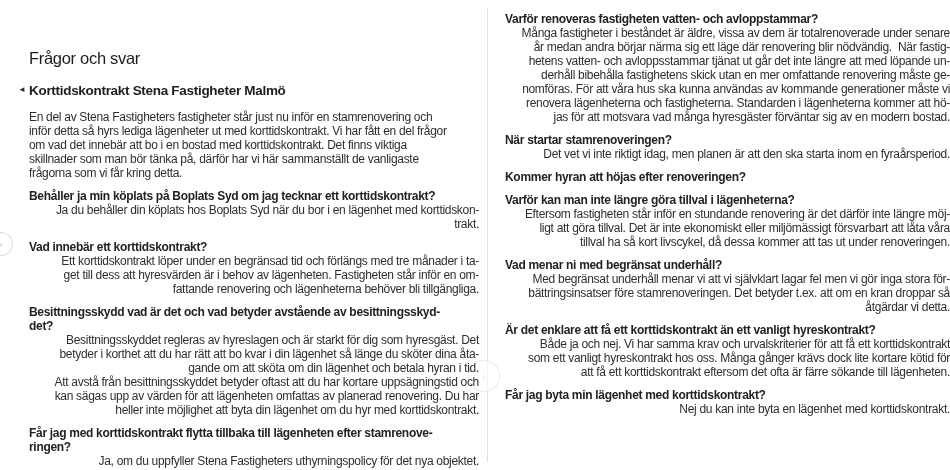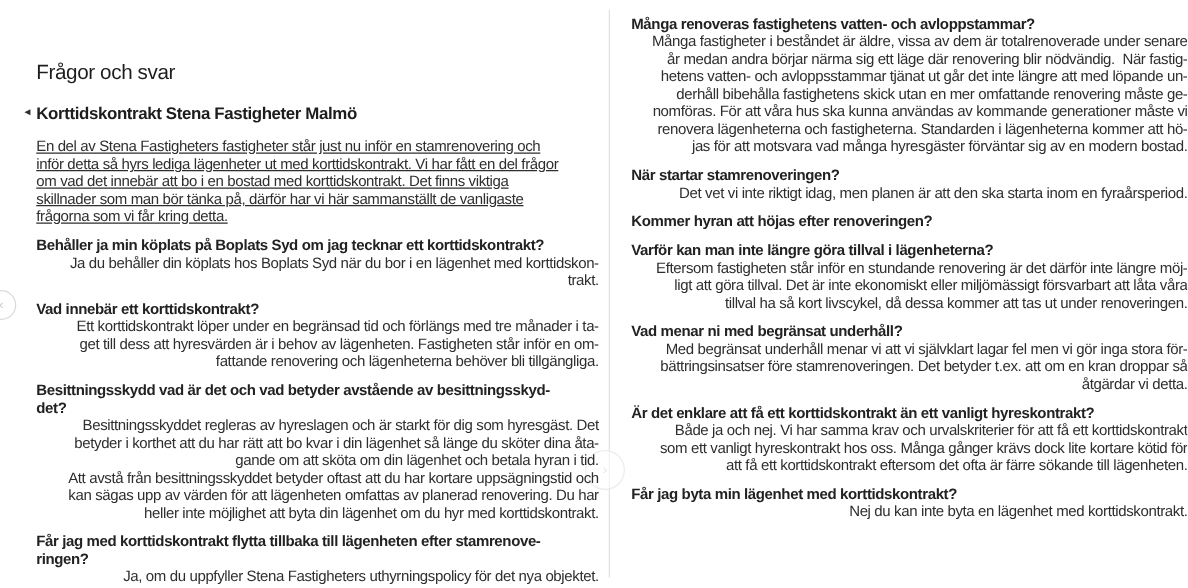--- a/index.html
+++ b/index.html
@@ -46,21 +46,21 @@
     color: #1d1d1d;
     margin: 0 0 11px 0;
   }
   .section-marker {
     position: absolute;
     left: -11px; top: 3px;
     font-size: 8px;
     line-height: 8px;
     color: #2e2e2e;
   }
-  .intro { white-space: pre-wrap; margin: 0; text-decoration: underline; }
+  .intro { white-space: pre-wrap; margin: 0; }
   .faq { margin-top: 9px; }
   .faq:first-child { margin-top: 0; }
   .q { font-weight: bold; color: #222222; white-space: pre-wrap; }
   .a { white-space: pre-wrap; text-align: right; }
   .nav-circle {
     position: absolute;
     border-radius: 50%;
     border: 1px solid rgba(150,150,150,0.35);
     background: rgba(255,255,255,0.6);
     display: flex;
@@ -125,21 +125,21 @@
     </div>
     <div class="faq">
       <div class="q">Får jag med korttidskontrakt flytta tillbaka till lägenheten efter stamrenove-
 ringen?</div>
       <div class="a">Ja, om du uppfyller Stena Fastigheters uthyrningspolicy för det nya objektet.</div>
     </div>
   </div>
 
   <div class="col-right">
     <div class="faq">
-      <div class="q">Många renoveras fastighetens vatten- och avloppstammar?</div>
+      <div class="q">Varför renoveras fastigheten vatten- och avloppstammar?</div>
       <div class="a">Många fastigheter i beståndet är äldre, vissa av dem är totalrenoverade under senare
 år medan andra börjar närma sig ett läge där renovering blir nödvändig.  När fastig-
 hetens vatten- och avloppsstammar tjänat ut går det inte längre att med löpande un-
 derhåll bibehålla fastighetens skick utan en mer omfattande renovering måste ge-
 nomföras. För att våra hus ska kunna användas av kommande generationer måste vi
 renovera lägenheterna och fastigheterna. Standarden i lägenheterna kommer att hö-
 jas för att motsvara vad många hyresgäster förväntar sig av en modern bostad.</div>
     </div>
     <div class="faq">
       <div class="q">När startar stamrenoveringen?</div>

